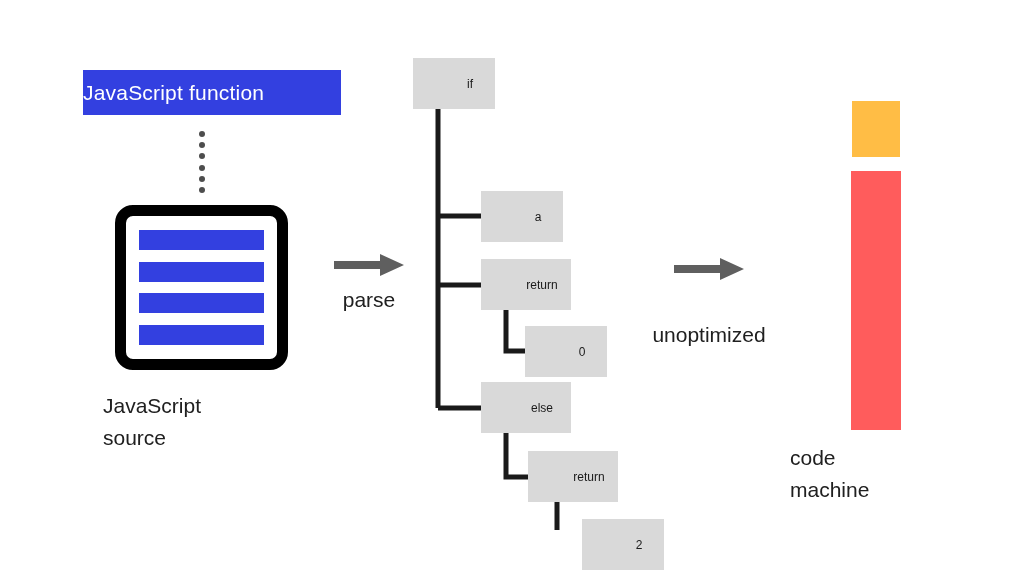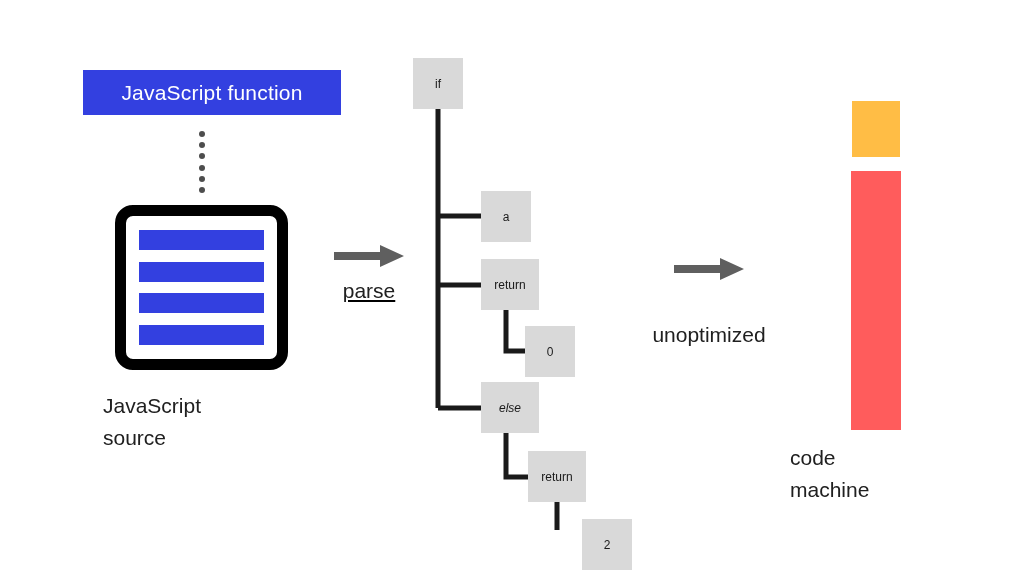--- a/index.html
+++ b/index.html
@@ -23,21 +23,20 @@
   .js-banner {
     position: absolute;
     left: 83px;
     top: 70px;
     width: 258px;
     height: 45px;
     background: #3340e0;
     color: #ffffff;
     font-size: 21px;
     line-height: 45px;
-    text-align: center;
     letter-spacing: 0.2px;
   }
   .dotted-line {
     position: absolute;
     left: 196px;
     top: 131px;
     width: 12px;
     height: 62px;
     display: flex;
     flex-direction: column;
@@ -89,40 +88,41 @@
     text-align: center;
   }
   .arrow-svg { display: block; margin: 0 auto; }
   .arrow-label {
     font-size: 21px;
     color: #202020;
     line-height: 31px;
     margin-top: 8px;
     white-space: pre-line;
   }
-  .arrow-parse { left: 308px; top: 245px; width: 122px; text-decoration: underline; }
+  .arrow-parse { left: 308px; top: 254px; width: 122px; }
   .arrow-compile { left: 620px; top: 258px; width: 178px; }
 
   
   #tree {
     position: absolute;
     left: 400px;
     top: 50px;
     width: 260px;
     height: 480px;
   }
   #tree svg { position: absolute; left: 0; top: 0; }
   .node {
     position: absolute;
     background: #d9d9d9;
     color: #1a1a1a;
     display: flex;
     align-items: center;
     justify-content: center;
     font-size: 12px;
+    padding-left: 32px;
   }
 
   
   .mc-bar { position: absolute; }
   .mc-bar-1 { left: 852px; top: 101px; width: 48px; height: 56px; background: #ffbd45; }
   .mc-bar-2 { left: 851px; top: 171px; width: 50px; height: 259px; background: #ff5c5c; }
   .caption-mc { left: 790px; top: 442px; width: 180px; }
 </style>
 </head>
 <body>
@@ -182,21 +182,21 @@
       </div>
     <div class="node" style="left: 81px; top: 141px; width: 50px; height: 51px;">
         <span>a</span>
       </div>
     <div class="node" style="left: 81px; top: 209px; width: 58px; height: 51px;">
         <span>return</span>
       </div>
     <div class="node" style="left: 125px; top: 276px; width: 50px; height: 51px;">
         <span>0</span>
       </div>
-    <div class="node" style="left: 81px; top: 332px; width: 58px; height: 51px; font-style: italic;">
+    <div class="node" style="left: 81px; top: 332px; width: 58px; height: 51px;">
         <span>else</span>
       </div>
     <div class="node" style="left: 128px; top: 401px; width: 58px; height: 51px;">
         <span>return</span>
       </div>
     <div class="node" style="left: 182px; top: 469px; width: 50px; height: 51px;">
         <span>2</span>
       </div>
   </div>
 

